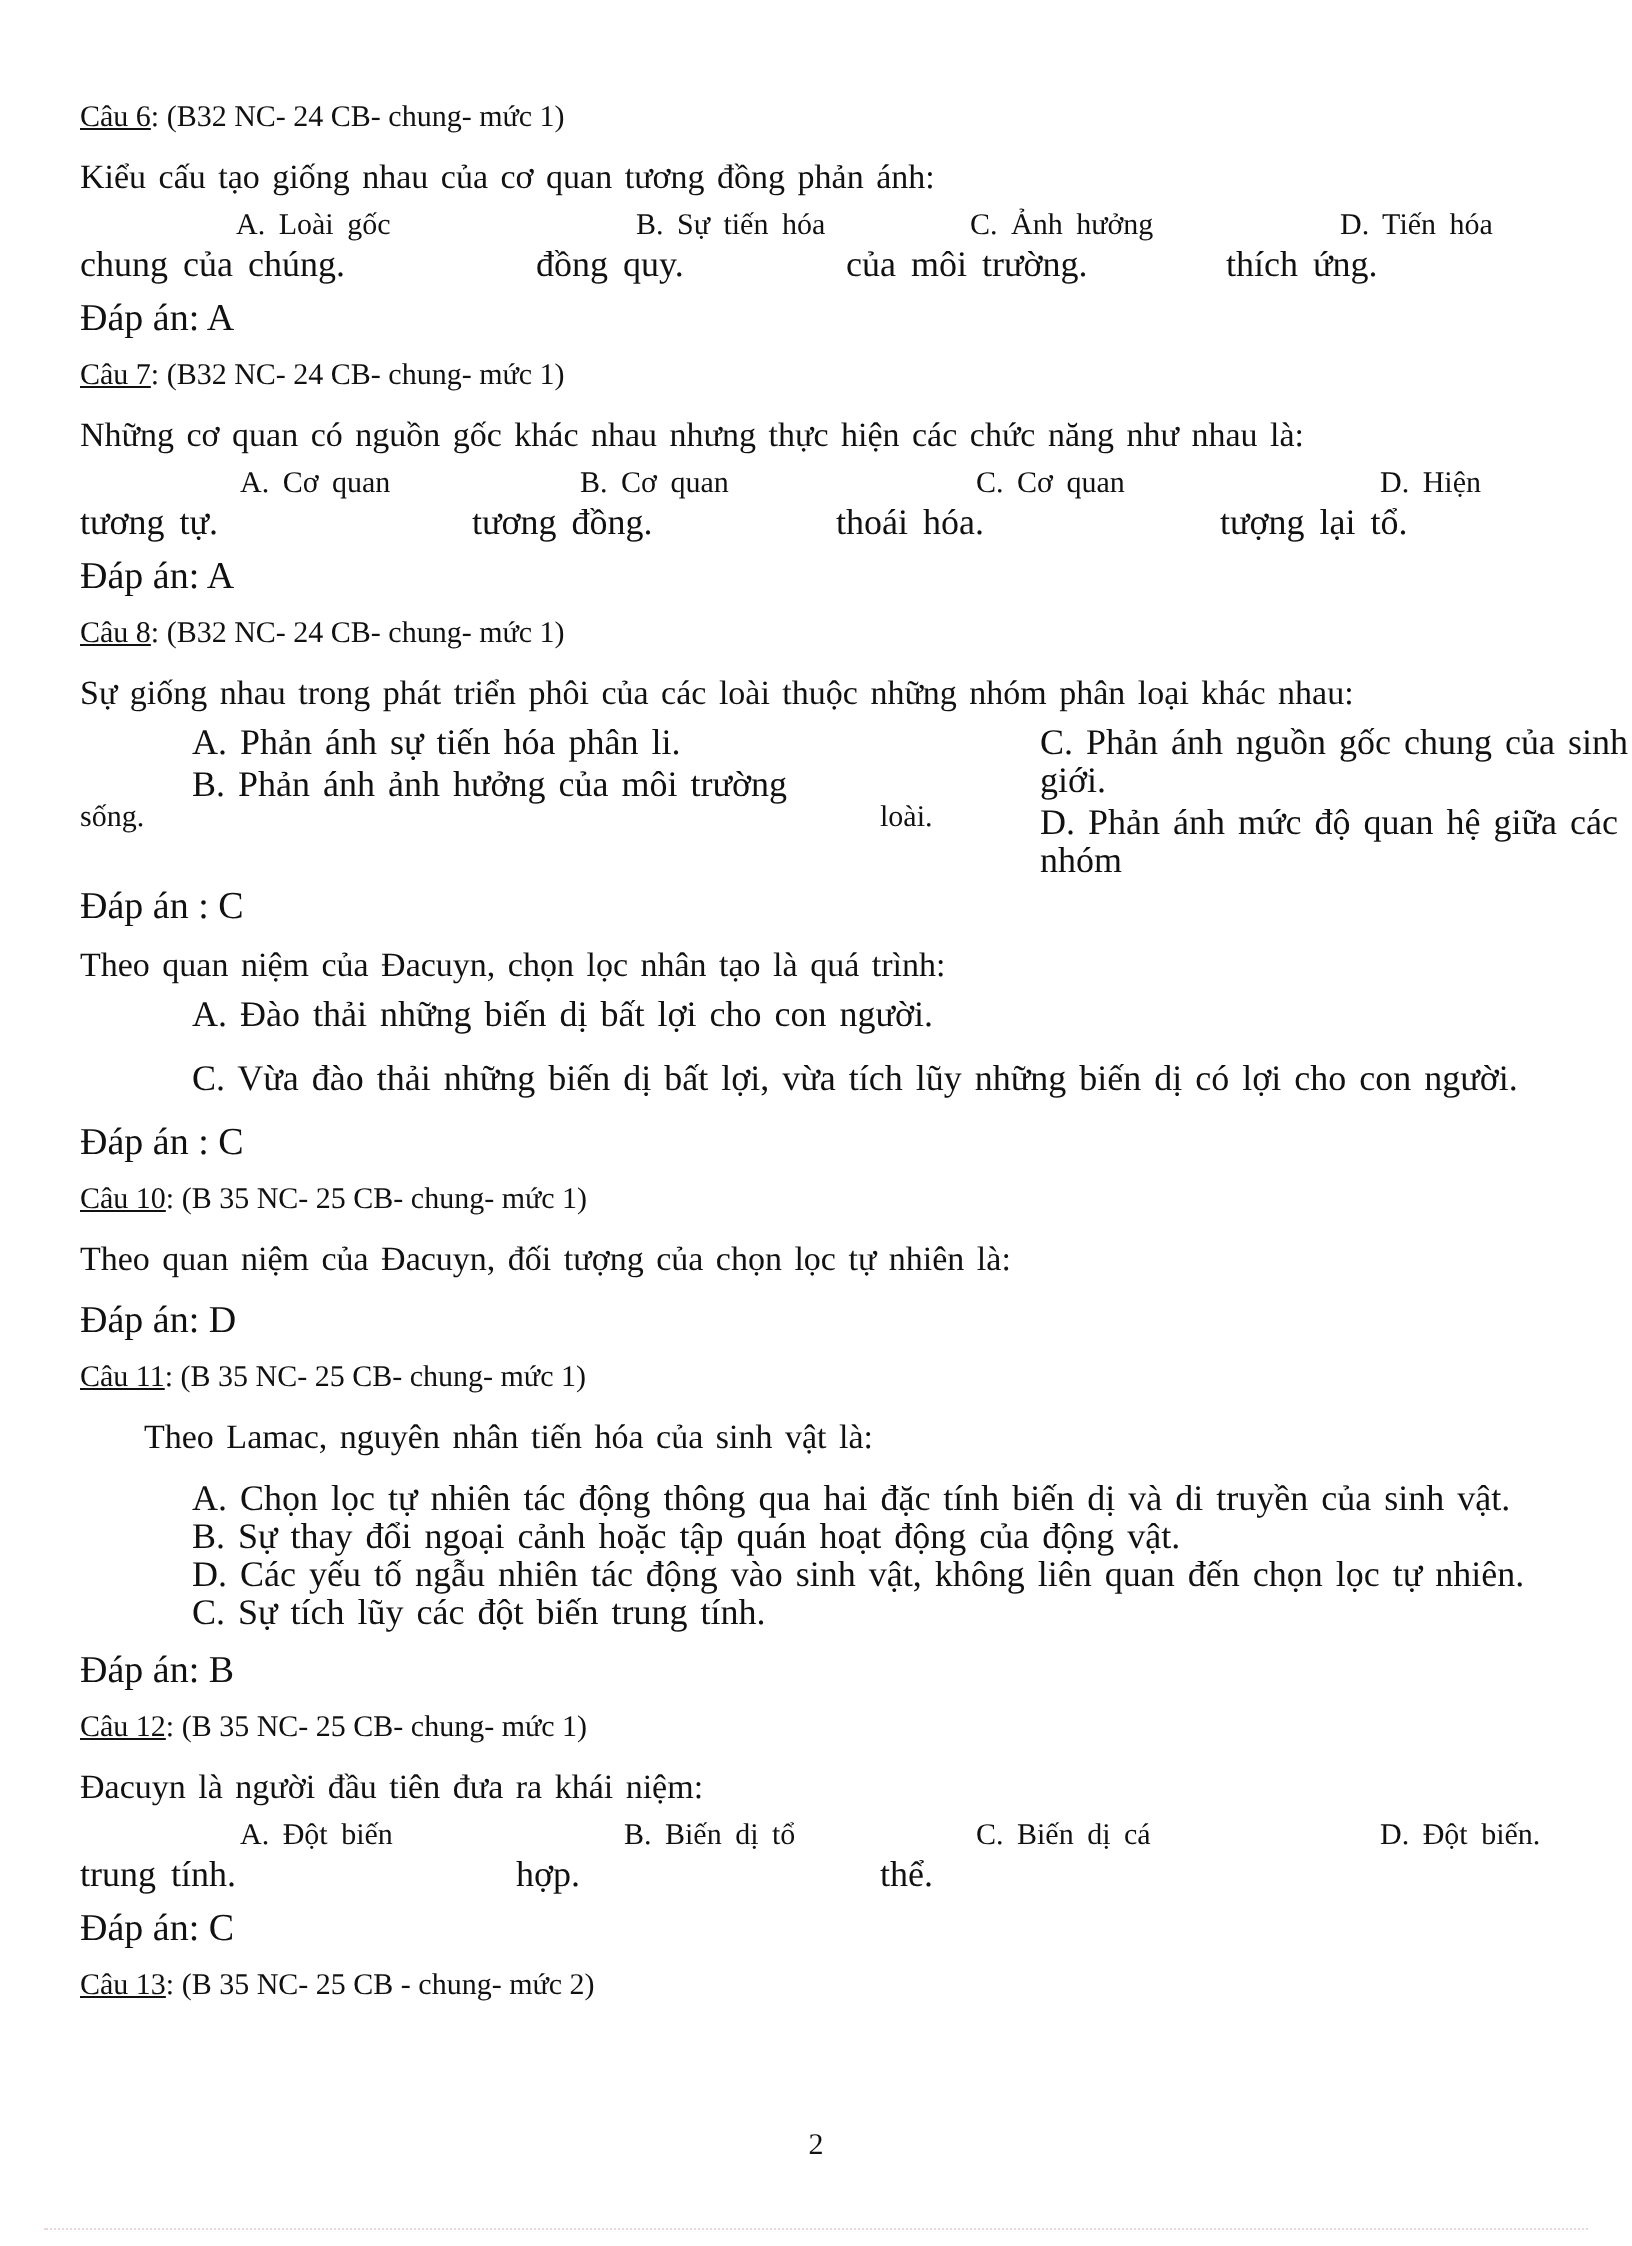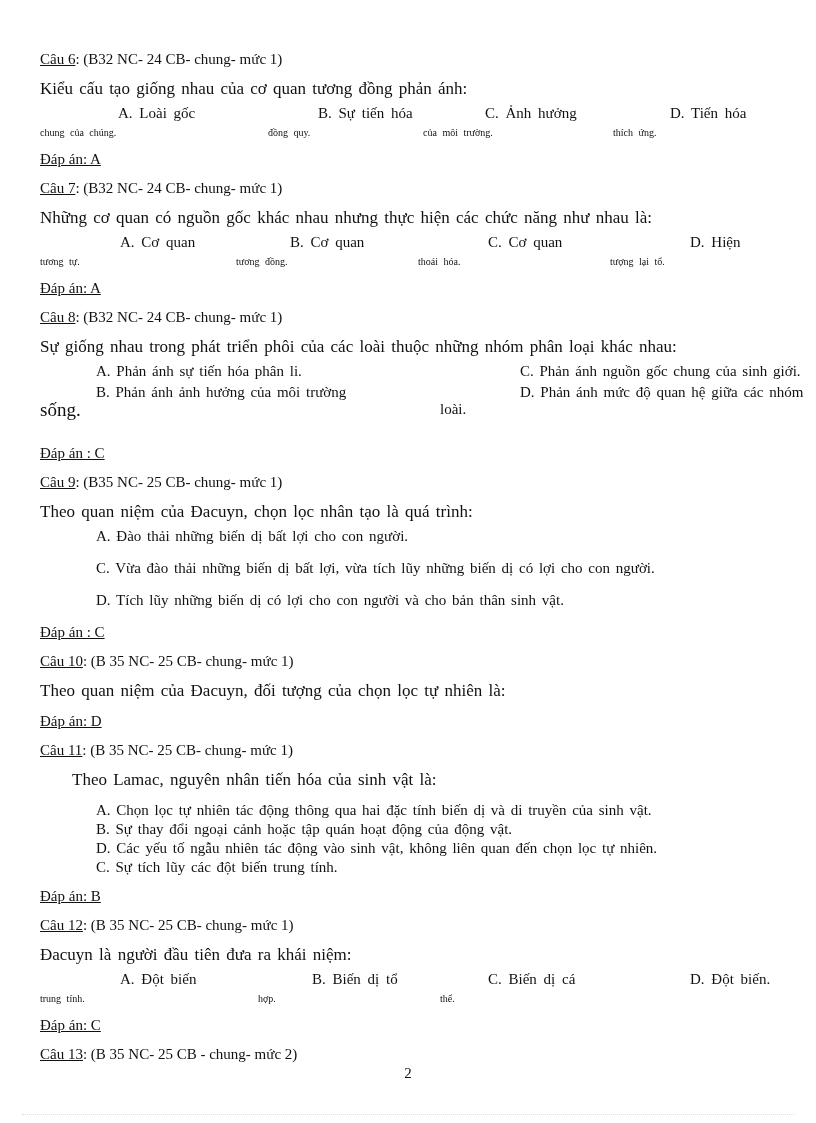--- a/index.html
+++ b/index.html
@@ -41,45 +41,44 @@
     text-decoration: underline;
     text-underline-offset: 1px;
   }
   .stem {
     font-size: 17px;
     line-height: 19px;
     margin: 0 0 6px 0;
     word-spacing: 2px;
   }
   .ans {
-    font-size: 15px;
+    font-size: 19px;
     line-height: 19px;
     margin: 8px 0 10px 0;
-    text-decoration: underline;
   }
   .optline {
-    font-size: 15px;
+    font-size: 18px;
     line-height: 19px;
     margin: 0;
     word-spacing: 2px;
   }
   .indent {
     padding-left: 56px;
   }
 
   
   .optrow {
     position: relative;
     font-size: 15px;
     line-height: 19px;
     height: 19px;
   }
   .optrow2 {
     position: relative;
-    font-size: 10px;
+    font-size: 18px;
     line-height: 19px;
     height: 19px;
     margin-bottom: 4px;
   }
   .col {
     position: absolute;
     top: 0;
     white-space: nowrap;
     word-spacing: 3px;
   }
@@ -147,21 +146,21 @@
     width: 300px;
   }
   .tc-left .optline,
   .tc-right .optline {
     margin: 0 0 2px 0;
   }
   .tc-tail-left {
     position: absolute;
     left: 0;
     top: 38px;
-    font-size: 19px;
+    font-size: 15px;
     line-height: 19px;
   }
   .tc-tail-mid {
     position: absolute;
     left: 400px;
     top: 38px;
     font-size: 15px;
     line-height: 19px;
   }
 
@@ -242,26 +241,24 @@
           <p class="optline">C. Phản ánh nguồn gốc chung của sinh giới.</p>
           <p class="optline">D. Phản ánh mức độ quan hệ giữa các nhóm</p>
         </div>
         <span class="tc-tail-left">sống.</span>
         <span class="tc-tail-mid">loài.</span>
       </div>
       <p class="ans" style="margin-top:22px;">Đáp án : C</p>
     </div>
 
     <div class="qblock q9">
-      <p class="qhead"><span class="lbl">Câu 9</span><span>: (B35 NC- 25 CB- chung-  mức 1)</span></p>
       <p class="stem">Theo quan niệm của Đacuyn, chọn lọc nhân tạo là quá trình:</p>
       <div class="stack-wide">
         <p class="optline indent">A. Đào thải những biến dị bất lợi cho con người.</p>
         <p class="optline indent">C. Vừa đào thải những biến dị bất lợi, vừa tích lũy những biến dị có lợi cho con người.</p>
-        <p class="optline indent">D. Tích lũy những biến dị có lợi cho con người và cho bản thân sinh vật.</p>
       </div>
       <p class="ans">Đáp án : C</p>
     </div>
 
     <div class="qblock q10">
       <p class="qhead"><span class="lbl">Câu 10</span><span>: (B 35 NC- 25 CB- chung-  mức 1)</span></p>
       <p class="stem">Theo quan niệm của Đacuyn, đối tượng của chọn lọc tự nhiên là:</p>
       <p class="ans" style="margin-top:12px;">Đáp án: D</p>
     </div>
 

